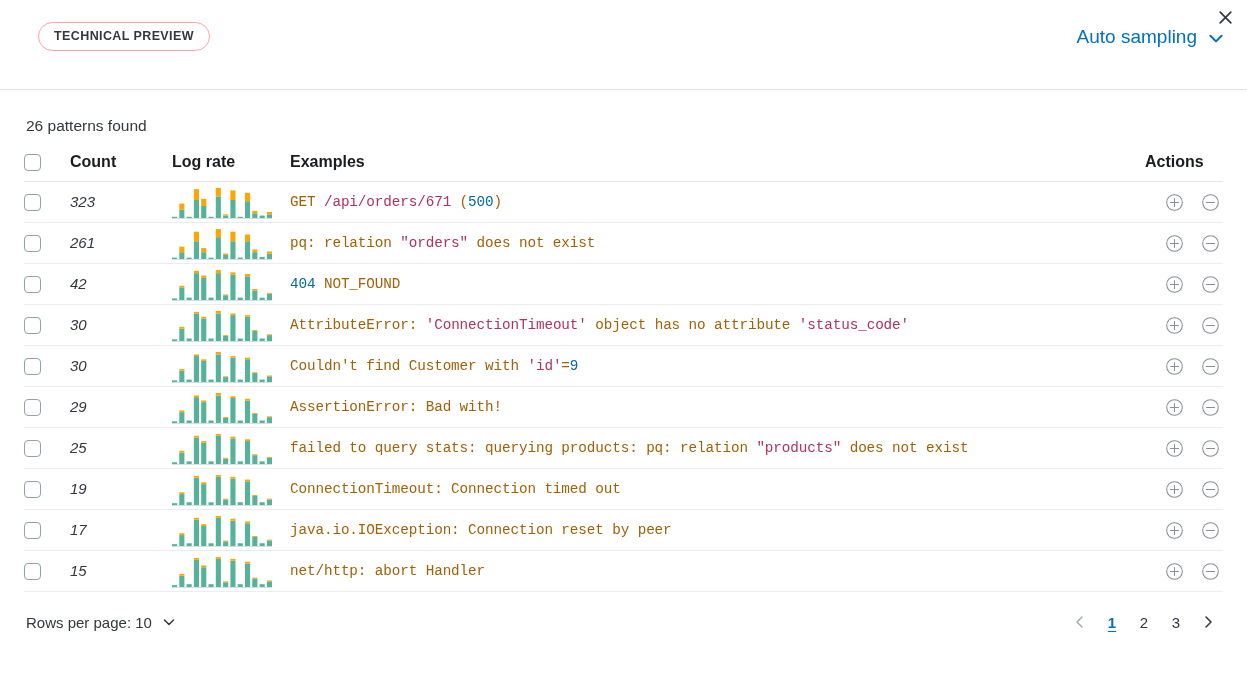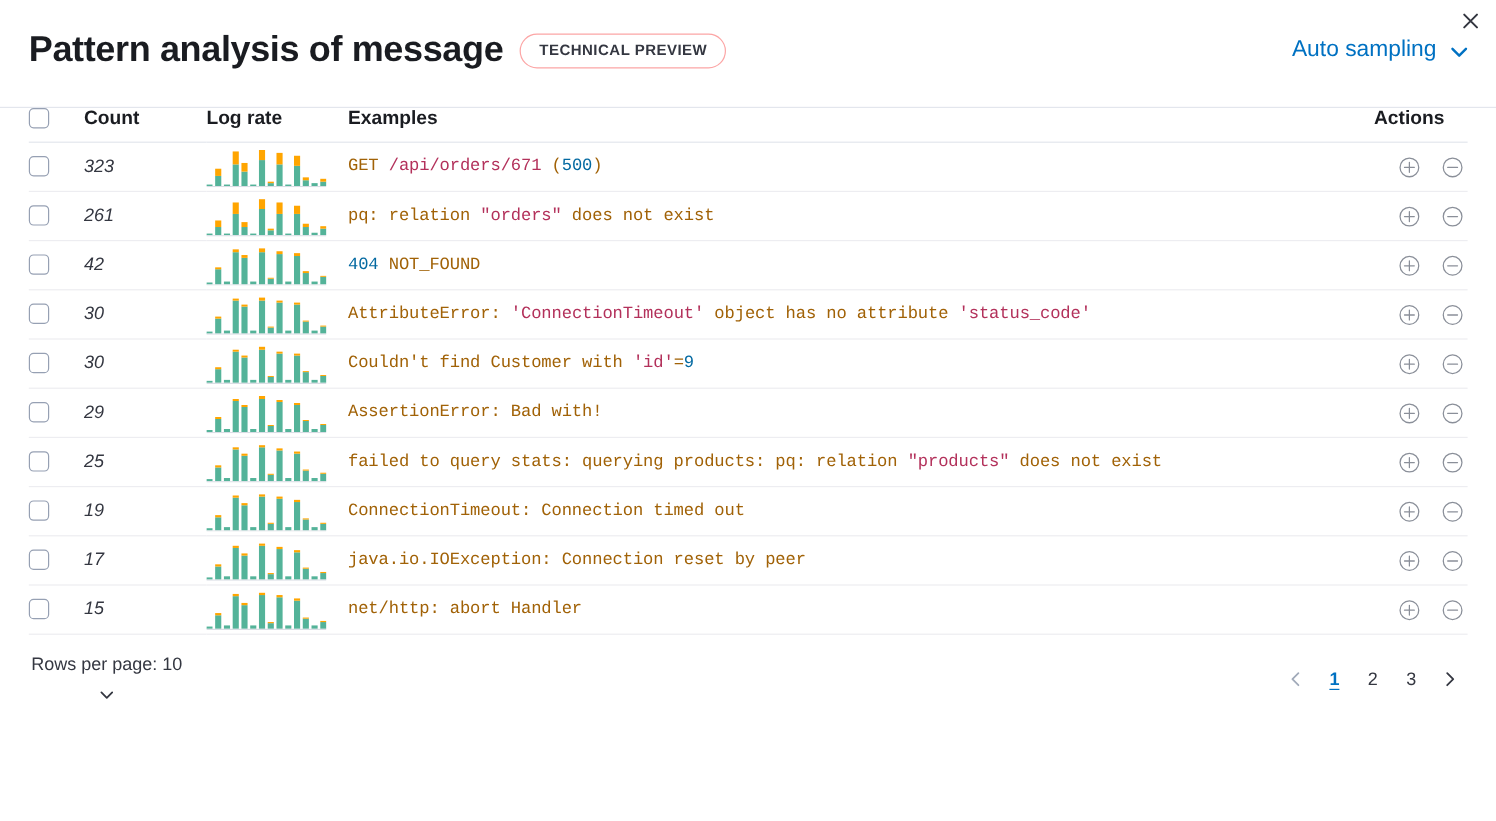--- a/index.html
+++ b/index.html
@@ -168,21 +168,20 @@
     align-items: center;
     padding: 16px 24px 0 26px;
   }
   .rows-per-page {
     display: flex;
     align-items: center;
     gap: 9px;
     font-size: 15px;
     color: #343741;
     cursor: pointer;
-    flex-direction: column;
   }
   .pager {
     margin-left: auto;
     display: flex;
     align-items: center;
     gap: 6px;
     padding-right: 2px;
   }
   .pg {
     min-width: 26px; height: 28px;
@@ -203,21 +202,20 @@
   .pg.arrow { color: #343741; }
   .pg.arrow.disabled { color: #a2abba; }
 </style>
 </head>
 <body>
 
 <div class="page">
 
   <div class="header">
     <div class="header-inner">
-      <div class="page-title">Pattern analysis of message</div>
       <div class="badge-pill">TECHNICAL PREVIEW</div>
 
       <div class="header-right">
         <div class="auto-sampling">
           <span>Auto sampling</span>
           <span class="chev">
             <svg viewBox="0 0 16 16" width="18" height="18" aria-hidden="true">
               <path d="M3 6 L8 11 L13 6" fill="none" stroke="#0071c2" stroke-width="1.8" stroke-linecap="round" stroke-linejoin="round"></path>
             </svg>
           </span>
@@ -227,20 +225,21 @@
 
     <div class="close-x">
       <svg viewBox="0 0 16 16" width="17" height="17" aria-hidden="true">
         <path d="M3 3 L13 13 M13 3 L3 13" fill="none" stroke="#343741" stroke-width="1.6" stroke-linecap="round"></path>
       </svg>
     </div>
   </div>
 
   <div class="body">
 
+    <div class="patterns-found">26 patterns found</div>
 
     <table class="ptable">
       <colgroup>
         <col class="col-cb">
           <col class="col-cnt">
           <col class="col-rate">
           <col class="col-ex">
           <col class="col-act">
       </colgroup>
       <thead>

